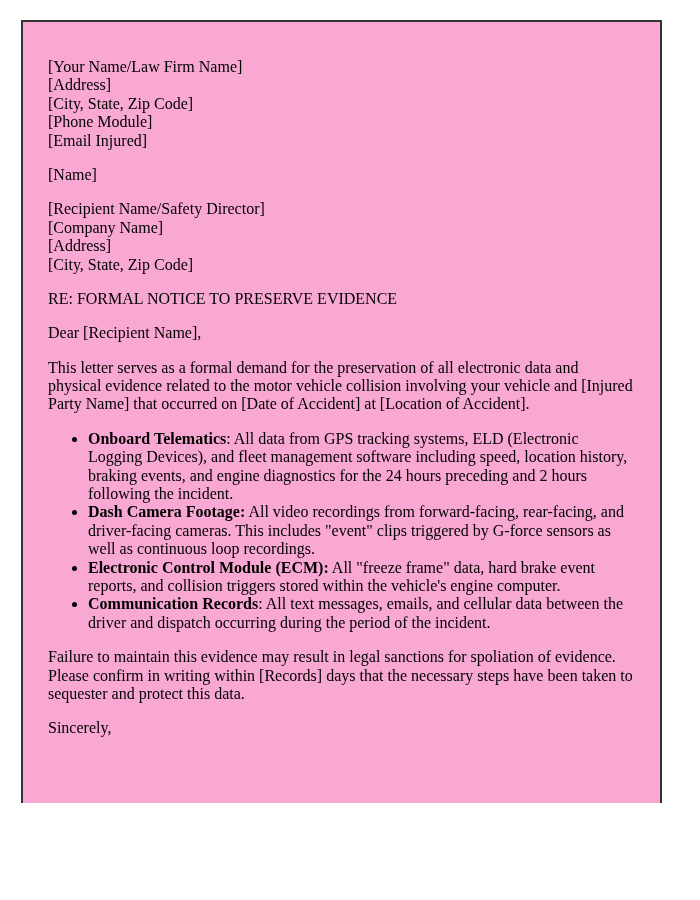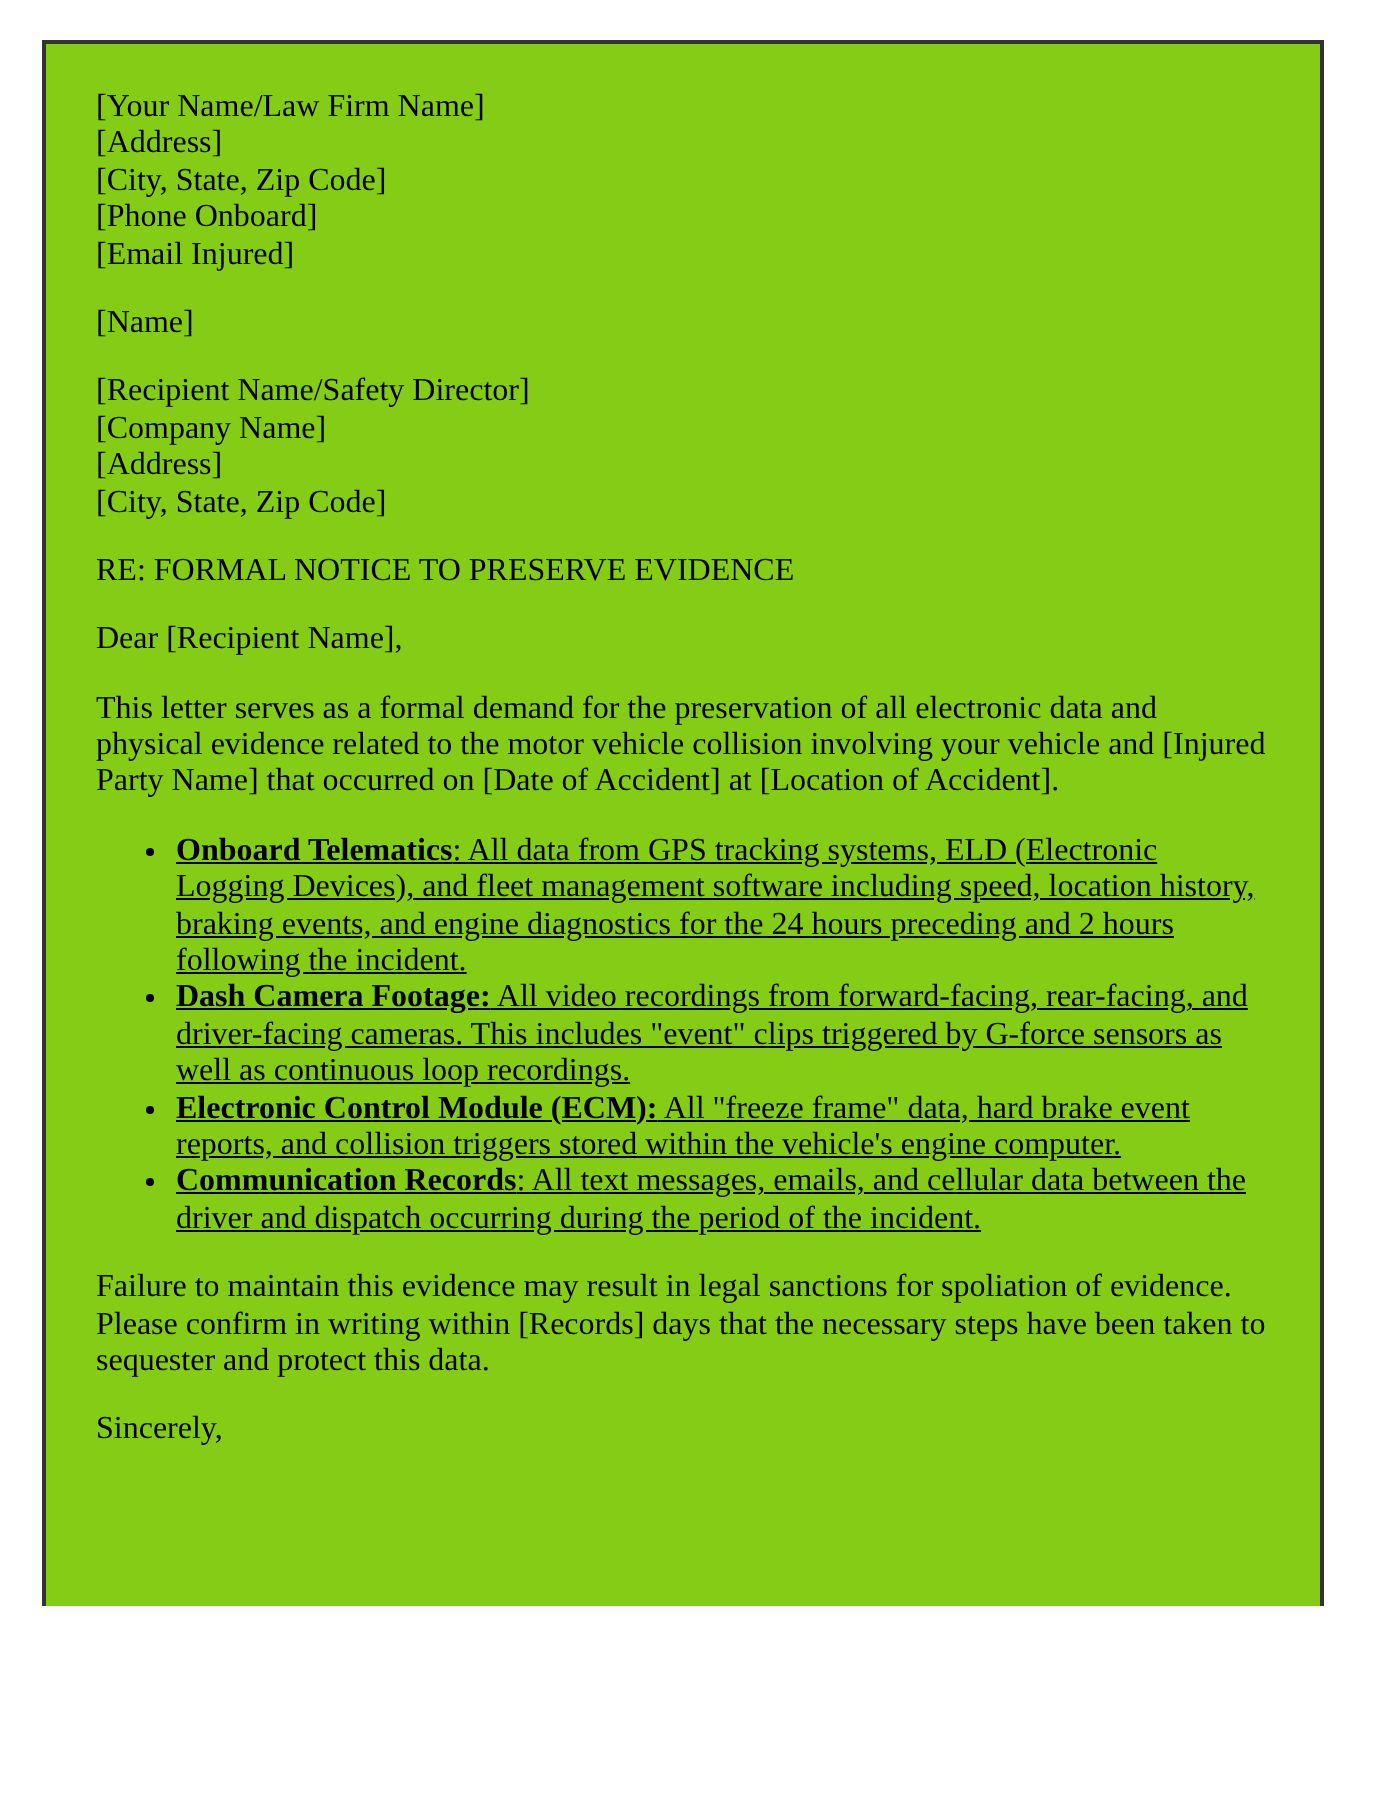--- a/index.html
+++ b/index.html
@@ -16,54 +16,53 @@
   }
   .sheet {
     position: absolute;
     left: 21px;
     top: 20px;
     width: 641px;
     height: 783px;
     box-sizing: border-box;
     border: 2px solid #333333;
     border-bottom: none;
-    padding: 7px 25px 0 25px;
+    padding: 20px 25px 0 25px;
     overflow: hidden;
-    background: #84cc16;
+    background: #f9a8d4;
     color: #000000;
     font-family: "Liberation Serif", "DejaVu Serif", serif;
     font-size: 16px;
     line-height: 1.15;
   }
   .sheet p {
     margin: 16px 0;
   }
   .sheet ul {
     margin: 8px 0;
     padding-left: 40px;
-    text-decoration: underline;
   }
   .sheet li {
     margin: 0;
   }
   .subject strong {
     font-weight: normal;
   }
 </style>
 </head>
 <body>
 
 <div class="canvas">
   <div class="sheet">
 
     <p>
       <span>[Your Name/Law Firm Name]</span><br>
       <span>[Address]</span><br>
       <span>[City, State, Zip Code]</span><br>
-      <span>[Phone Onboard]</span><br>
+      <span>[Phone Module]</span><br>
       <span>[Email Injured]</span>
     </p>
 
     <p>[Name]</p>
 
     <p>
       <span>[Recipient Name/Safety Director]</span><br>
       <span>[Company Name]</span><br>
       <span>[Address]</span><br>
       <span>[City, State, Zip Code]</span>

